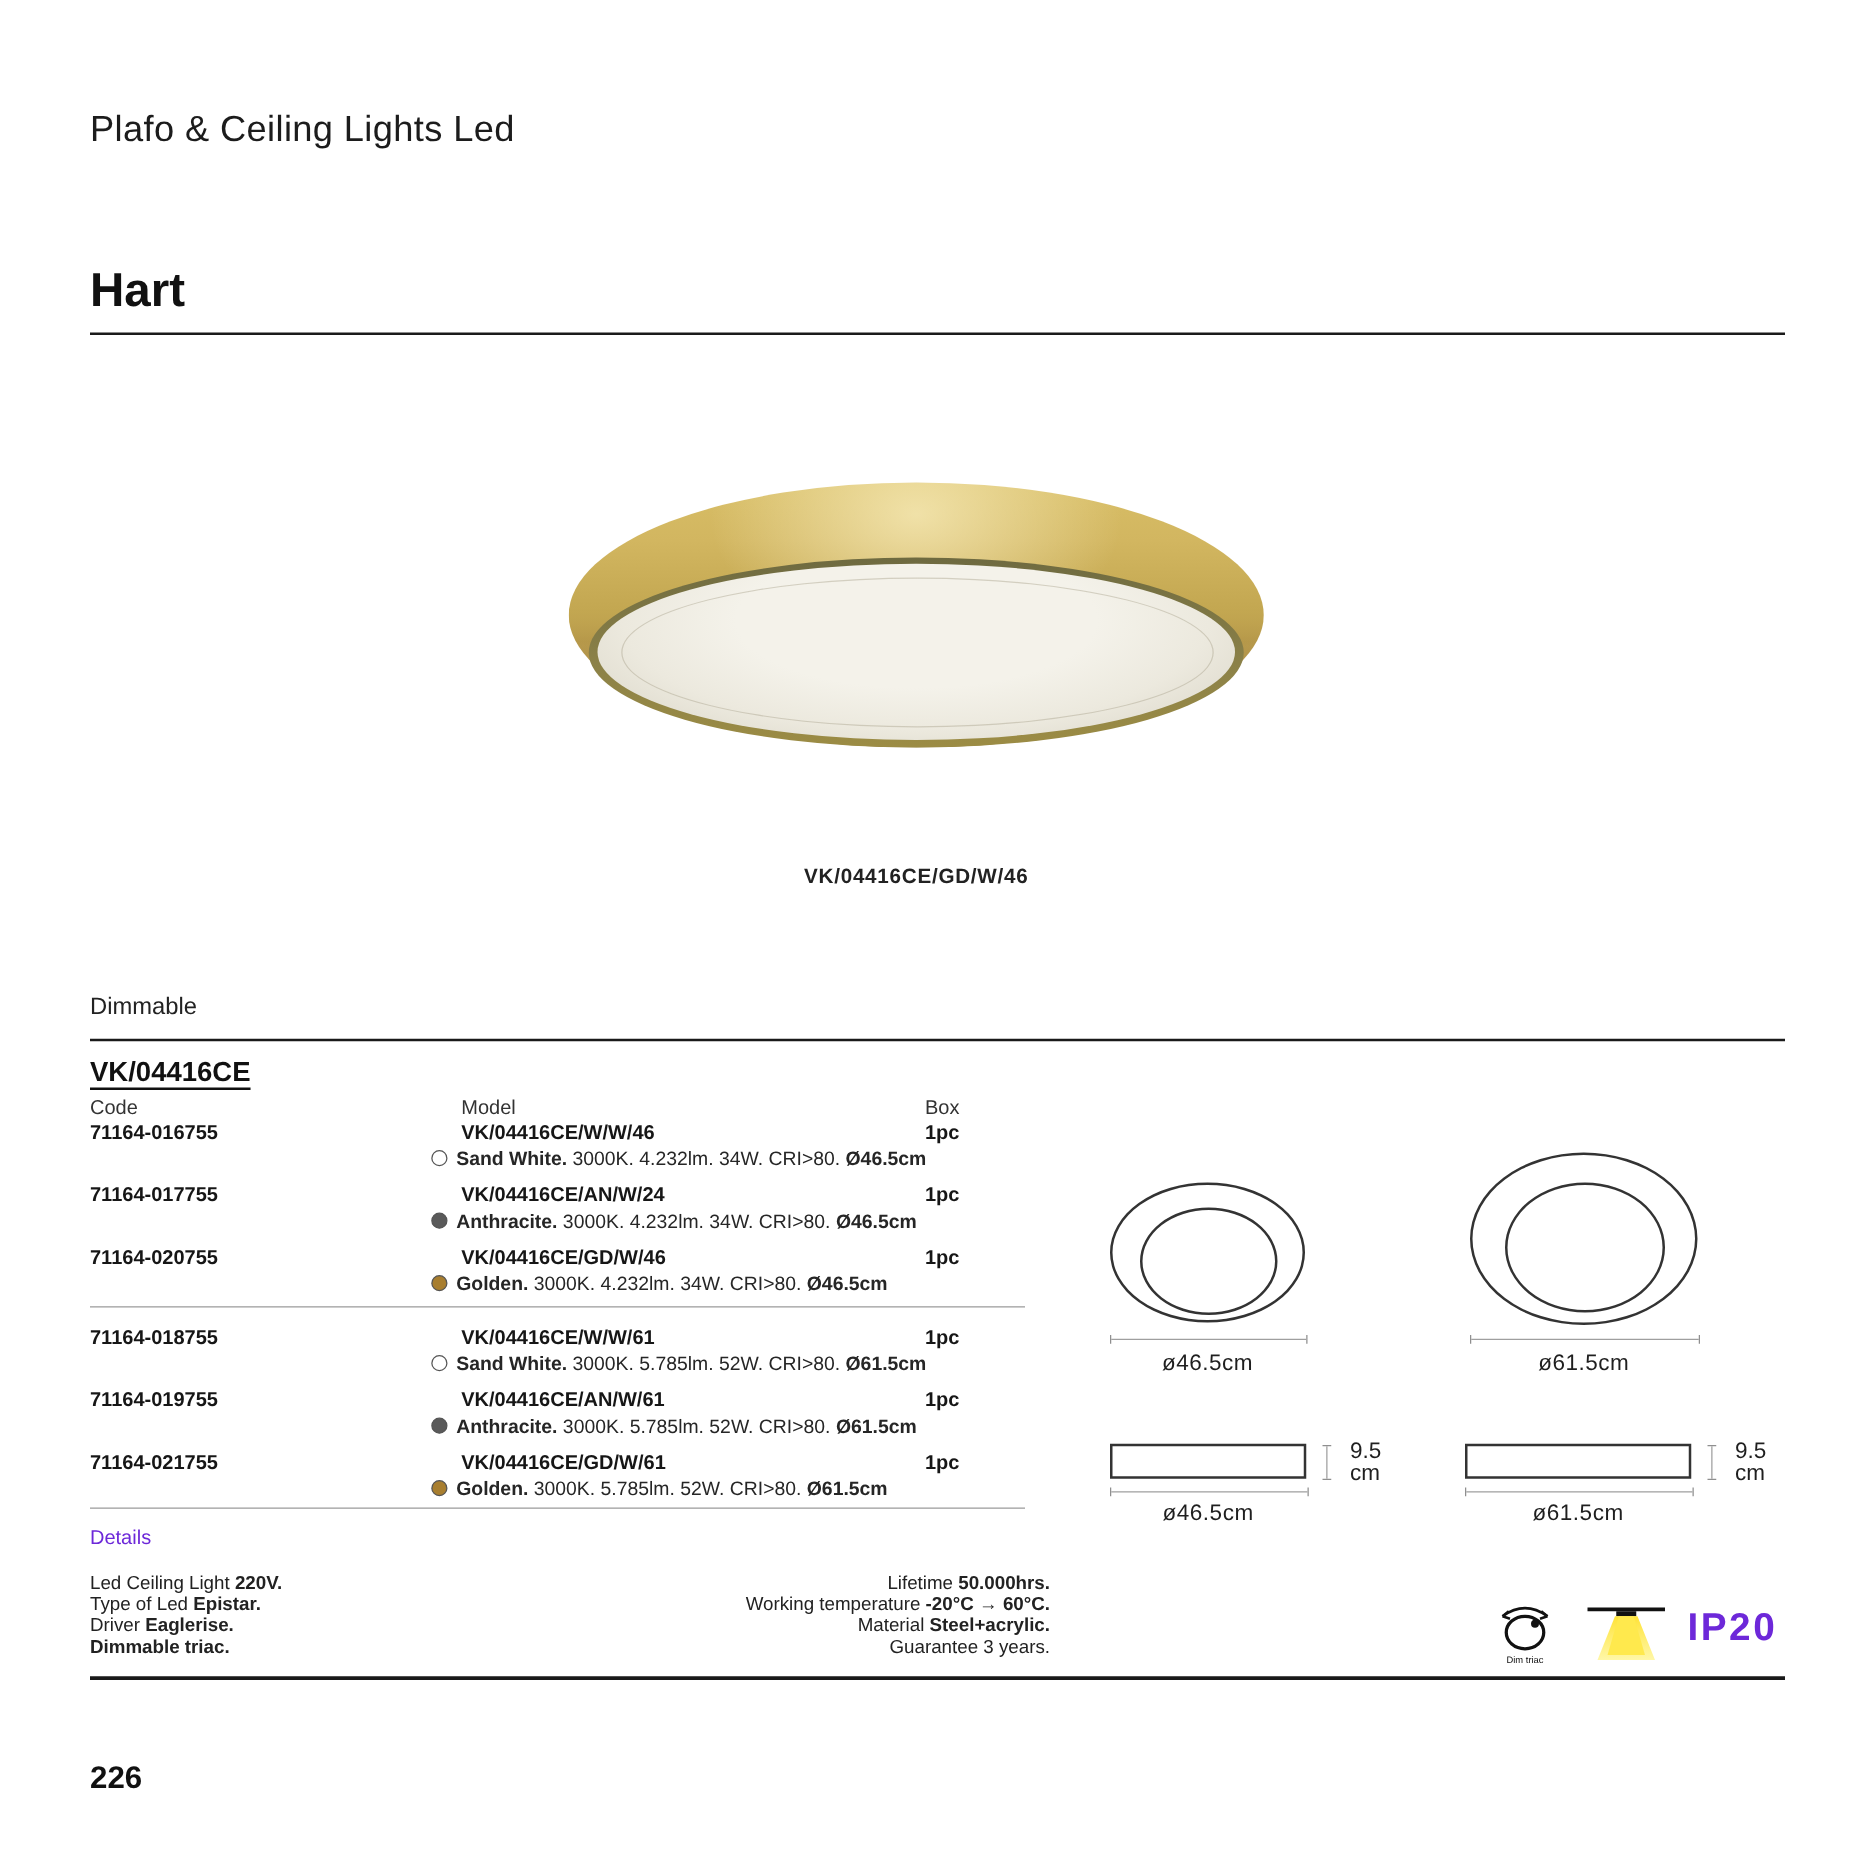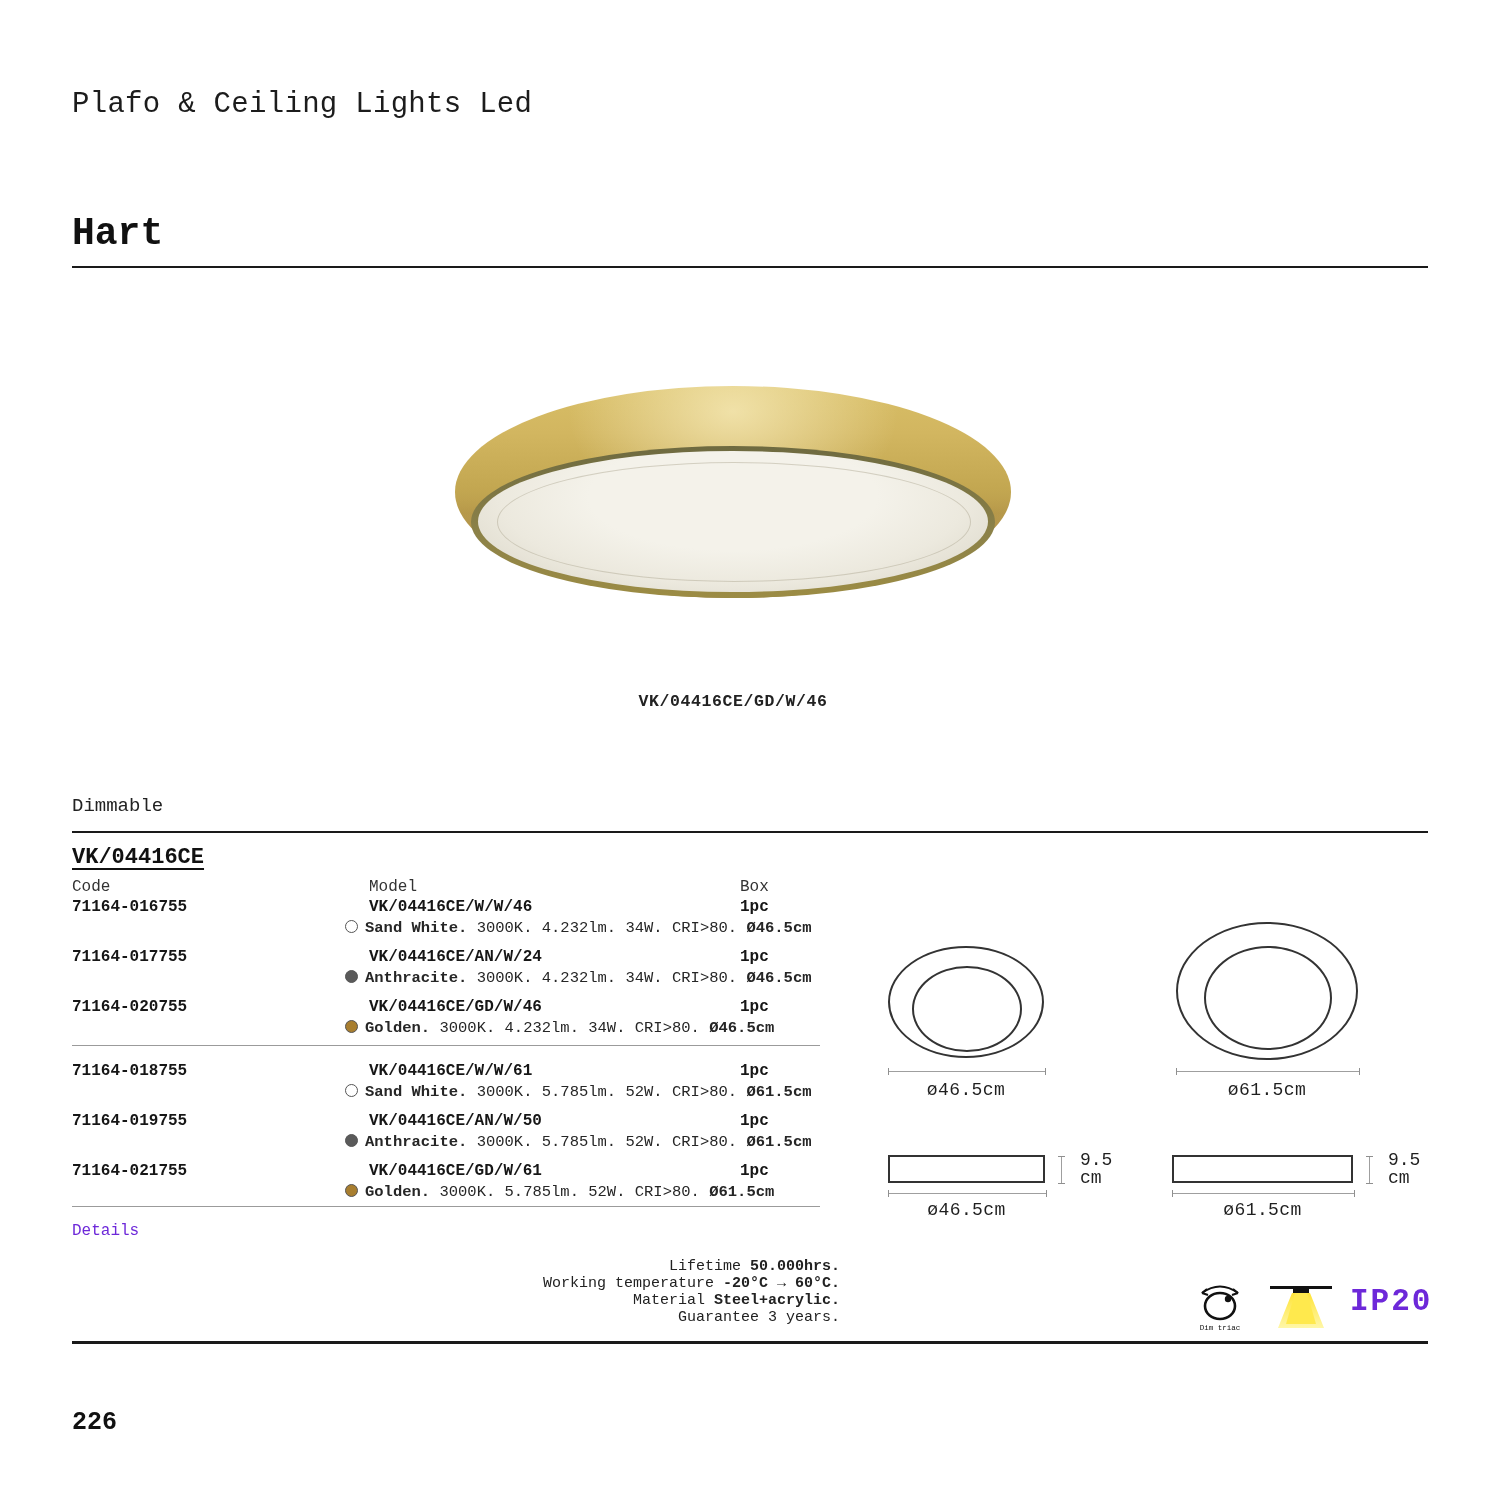--- a/index.html
+++ b/index.html
@@ -1,17 +1,17 @@
 <!DOCTYPE html>
 <html><head>
 <meta charset="utf-8">
 <style>
   html,body{margin:0;padding:0;background:#fff;}
   .page{position:relative;width:1500px;height:1500px;background:#ffffff;
-        font-family:Liberation Mono, monospace;color:#1f1f1f;overflow:hidden;}
+        font-family:Liberation Sans, sans-serif;color:#1f1f1f;overflow:hidden;}
   .abs{position:absolute;}
 
   
   .category{left:72px;top:88px;font-size:29px;letter-spacing:.3px;color:#1c1c1c;}
   .product-title{left:72px;top:212px;font-size:38px;font-weight:bold;color:#111;}
   .rule{background:#1a1a1a;height:2px;left:72px;width:1356px;}
   .rule-top{top:266px;}
   .rule-mid{top:831px;}
   .rule-bottom{top:1341px;height:3px;}
 
@@ -127,39 +127,45 @@
     <div class="abs row-line1 cell-code" style="top:1062px">71164-018755</div>
     <div class="abs row-line1 cell-model" style="top:1062px">VK/04416CE/W/W/61</div>
     <div class="abs row-line1 cell-box" style="top:1062px">1pc</div>
     <div class="abs row-line2" style="top:1083px">
       <span class="dot" style="background-color: rgb(255, 255, 255);"></span><span class="b">Sand White.</span> <span>3000K. 5.785lm. 52W. CRI&gt;80.</span> <span class="b">Ø61.5cm</span>
     </div>
   </div>
 
   <div>
     <div class="abs row-line1 cell-code" style="top:1112px">71164-019755</div>
-    <div class="abs row-line1 cell-model" style="top:1112px">VK/04416CE/AN/W/50</div>
+    <div class="abs row-line1 cell-model" style="top:1112px">VK/04416CE/AN/W/61</div>
     <div class="abs row-line1 cell-box" style="top:1112px">1pc</div>
     <div class="abs row-line2" style="top:1133px">
       <span class="dot" style="background-color: rgb(90, 90, 90);"></span><span class="b">Anthracite.</span> <span>3000K. 5.785lm. 52W. CRI&gt;80.</span> <span class="b">Ø61.5cm</span>
     </div>
   </div>
 
   <div>
     <div class="abs row-line1 cell-code" style="top:1162px">71164-021755</div>
     <div class="abs row-line1 cell-model" style="top:1162px">VK/04416CE/GD/W/61</div>
     <div class="abs row-line1 cell-box" style="top:1162px">1pc</div>
     <div class="abs row-line2" style="top:1183px">
       <span class="dot" style="background-color: rgb(168, 126, 47);"></span><span class="b">Golden.</span> <span>3000K. 5.785lm. 52W. CRI&gt;80.</span> <span class="b">Ø61.5cm</span>
     </div>
   </div>
 
   <div class="abs group-div" style="top:1206px"></div>
 
   <div class="abs details-label">Details</div>
+  <div class="abs details-col details-left">
+    <div><span>Led Ceiling Light </span><span class="b">220V.</span></div>
+    <div><span>Type of Led </span><span class="b">Epistar.</span></div>
+    <div><span>Driver </span><span class="b">Eaglerise.</span></div>
+    <div><span></span><span class="b">Dimmable triac.</span></div>
+  </div>
   <div class="abs details-col details-right">
     <div><span>Lifetime </span><span class="b">50.000hrs.</span></div>
     <div><span>Working temperature </span><span class="b">-20°C → 60°C.</span></div>
     <div><span>Material </span><span class="b">Steel+acrylic.</span></div>
     <div><span>Guarantee 3 years.</span><span class="b"></span></div>
   </div>
 
   <div class="abs ellipse" style="left:888px;top:946px;width:152px;height:108px"></div>
   <div class="abs ellipse" style="left:912px;top:966px;width:106px;height:82px"></div>
   <div class="abs dimline" style="left:888px;top:1068px;width:156px"></div>

